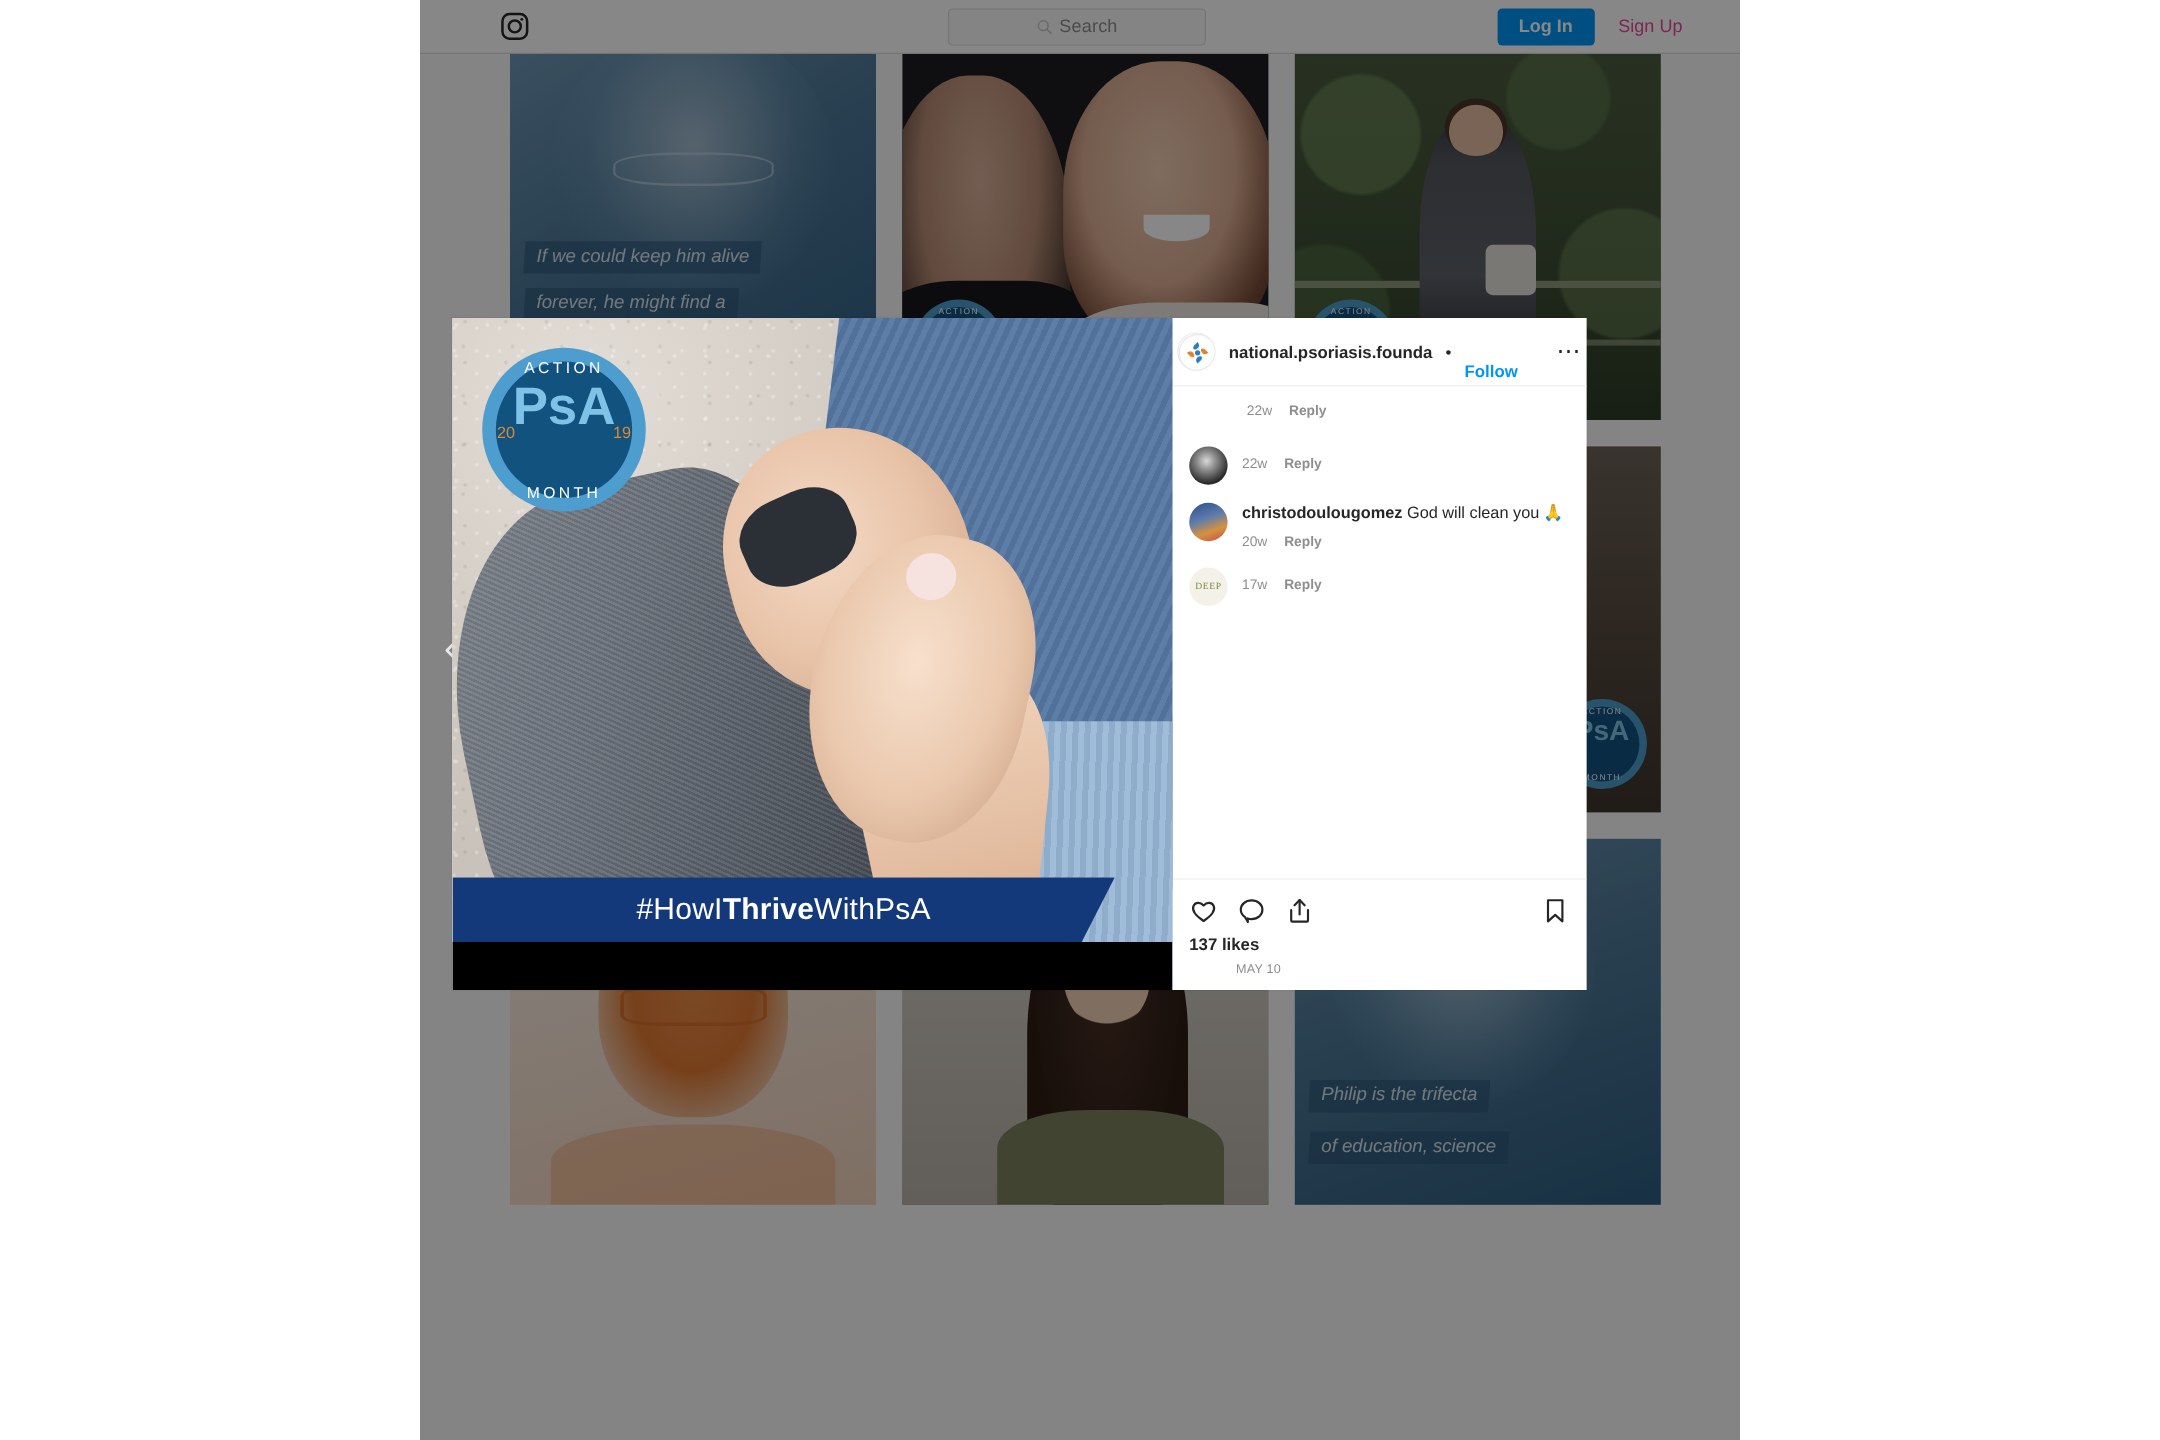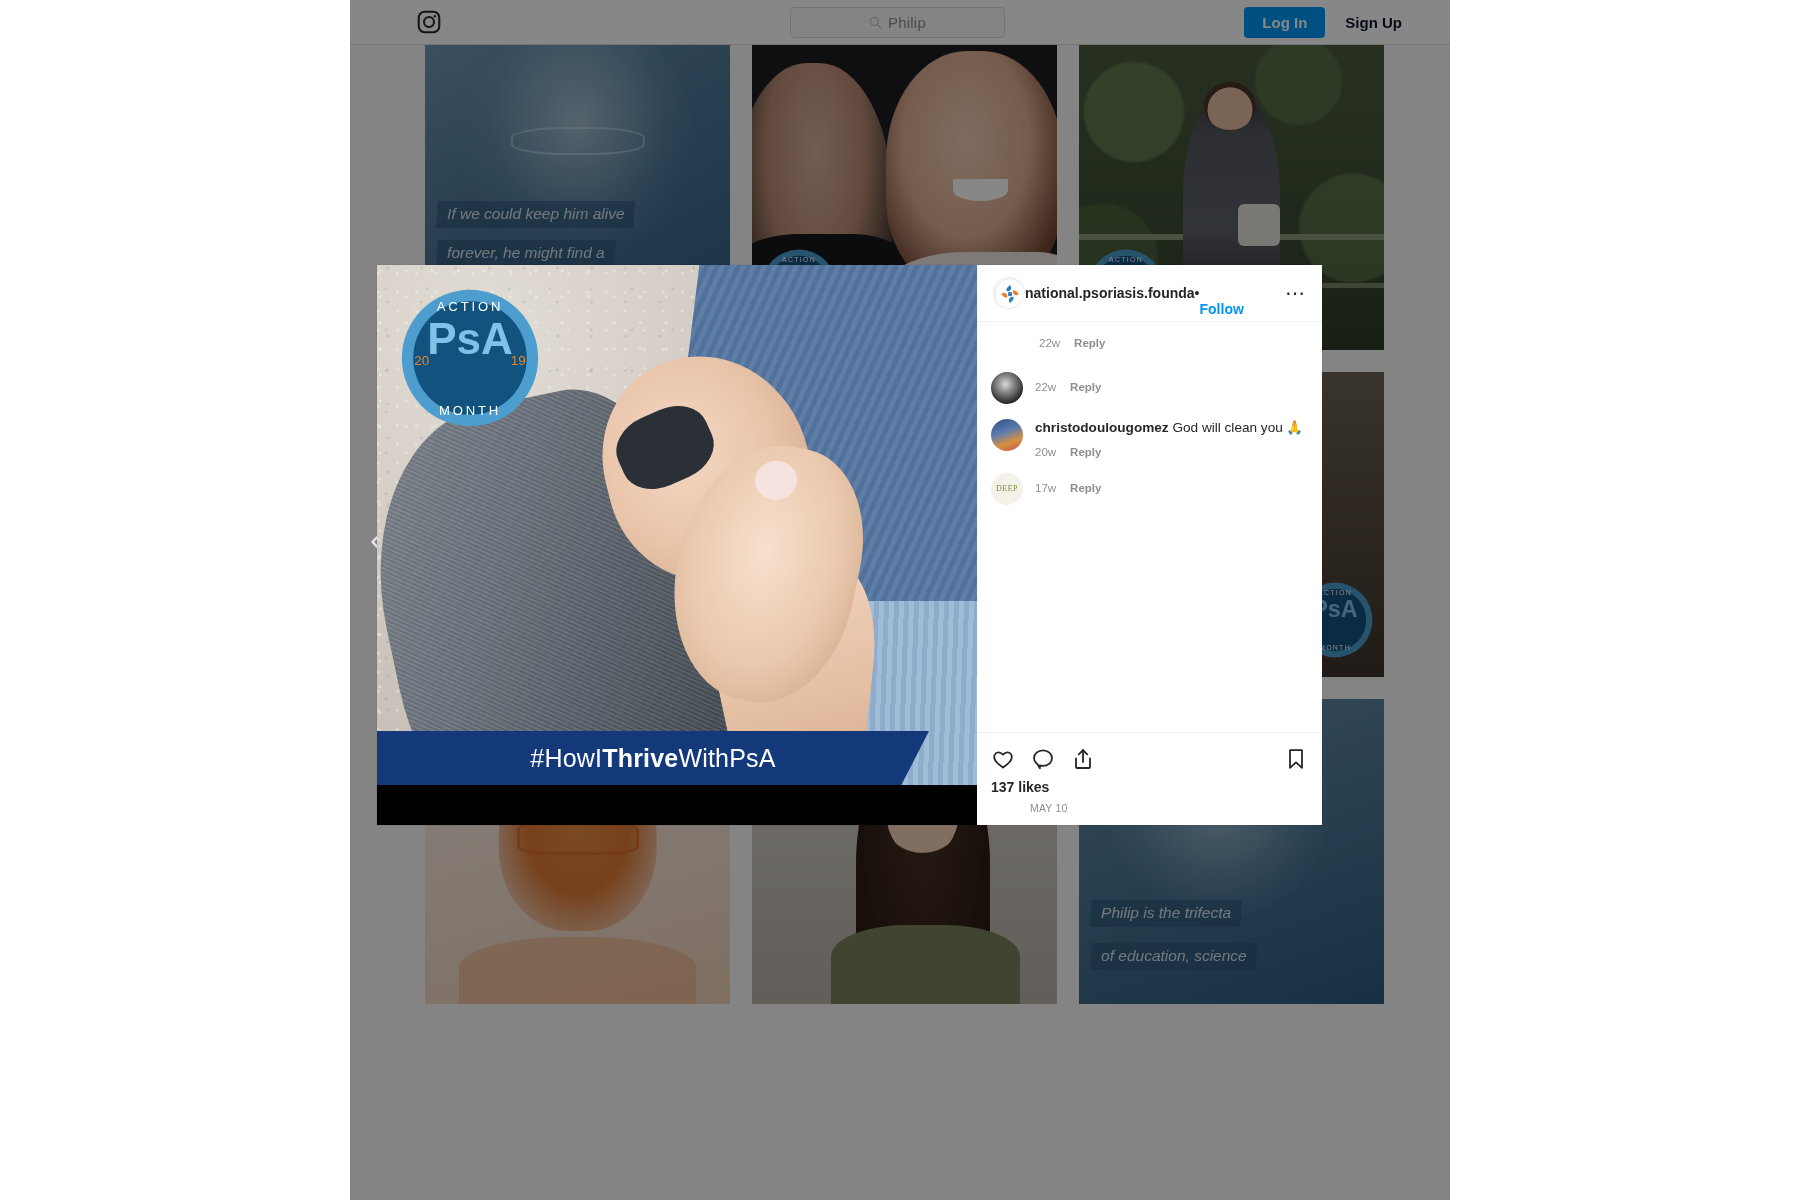--- a/index.html
+++ b/index.html
@@ -35,21 +35,21 @@
   }
   #search-wrap .sicon { width: 13px; height: 13px; opacity: .45; }
   #search-text { font-size: 15px; color: #8e8e8e; letter-spacing:.2px; }
 
   #nav-right { position: absolute; right: 48px; top: 0; height: 45px; display: flex; align-items: center; gap: 20px; }
   #btn-login {
     background: #0095f6; color: #fff; border: none; border-radius: 4px;
     font-size: 15px; font-weight: bold; padding: 7px 18px; cursor: pointer;
     font-family: "Liberation Sans", sans-serif;
   }
-  #link-signup { color: #0f172a; font-size: 15px; font-weight: bold; cursor: pointer; }
+  #link-signup { color: #ec4899; font-size: 15px; font-weight: normal; cursor: pointer; }
 
   
   #grid {
     position: absolute; left: 75px; top: 45px;
     width: 950px;
     display: grid; grid-template-columns: repeat(3, 305px);
     grid-auto-rows: 305px; gap: 22px;
   }
   .tile { position: relative; overflow: hidden; background: #d8dde2; }
 
@@ -243,21 +243,21 @@
     clip-path: polygon(0 0, 100% 0, 95% 100%, 0 100%);
   }
   #hash-main b { font-weight:bold; }
   #media-blackbar { position:absolute; left:0; bottom:0; width:100%; height:40px; background:#000; }
 
   
   #modal-side { width:345px; height:560px; display:flex; flex-direction:column; background:#fff; }
 
   #post-head {
     height:57px; flex:0 0 57px; display:flex; align-items:center;
-    padding:0 16px; border-bottom:1px solid #efefef; gap:0;
+    padding:0 4px; border-bottom:1px solid #efefef; gap:11px;
   }
   #avatar-main { width:32px; height:32px; border-radius:50%; flex:0 0 32px;
     background:#fff; border:1px solid #e8e8e8; position:relative; overflow:hidden;}
   #post-user { font-size:14px; font-weight:bold; color:#262626; }
   .dot-sep { color:#262626; font-size:14px; }
   #follow-link { font-size:14px; font-weight:bold; color:#0095f6; cursor:pointer;margin-top:31px; }
   #more-btn { margin-left:auto; font-size:20px; color:#262626; letter-spacing:1px; line-height:10px; cursor:pointer; }
 
   #comments { flex:1 1 auto; overflow:hidden; padding:0 14px; position:relative; }
   .cm-partial { padding:6px 0 10px 48px; }
@@ -412,21 +412,21 @@
           <circle cx="12" cy="12" r="4.6"></circle>
           <circle cx="17.4" cy="6.6" r="1.1" fill="#262626" stroke="none"></circle>
         </svg>
       </div>
 
       <div id="search-wrap">
         <svg class="sicon" viewBox="0 0 16 16" fill="none" stroke="#8e8e8e" stroke-width="1.6">
           <circle cx="6.6" cy="6.6" r="5"></circle>
             <line x1="10.4" y1="10.4" x2="15" y2="15"></line>
         </svg>
-        <span id="search-text">Philip</span>
+        <span id="search-text">Search</span>
       </div>
 
       <div id="nav-right">
         <button id="btn-login">Log In</button>
         <span id="link-signup">Sign Up</span>
       </div>
     </div>
 
     <div style="position:absolute;left:0;top:0;width:1100px;height:45px;background:rgba(0,0,0,.47);z-index:6;pointer-events:none"></div>
 

